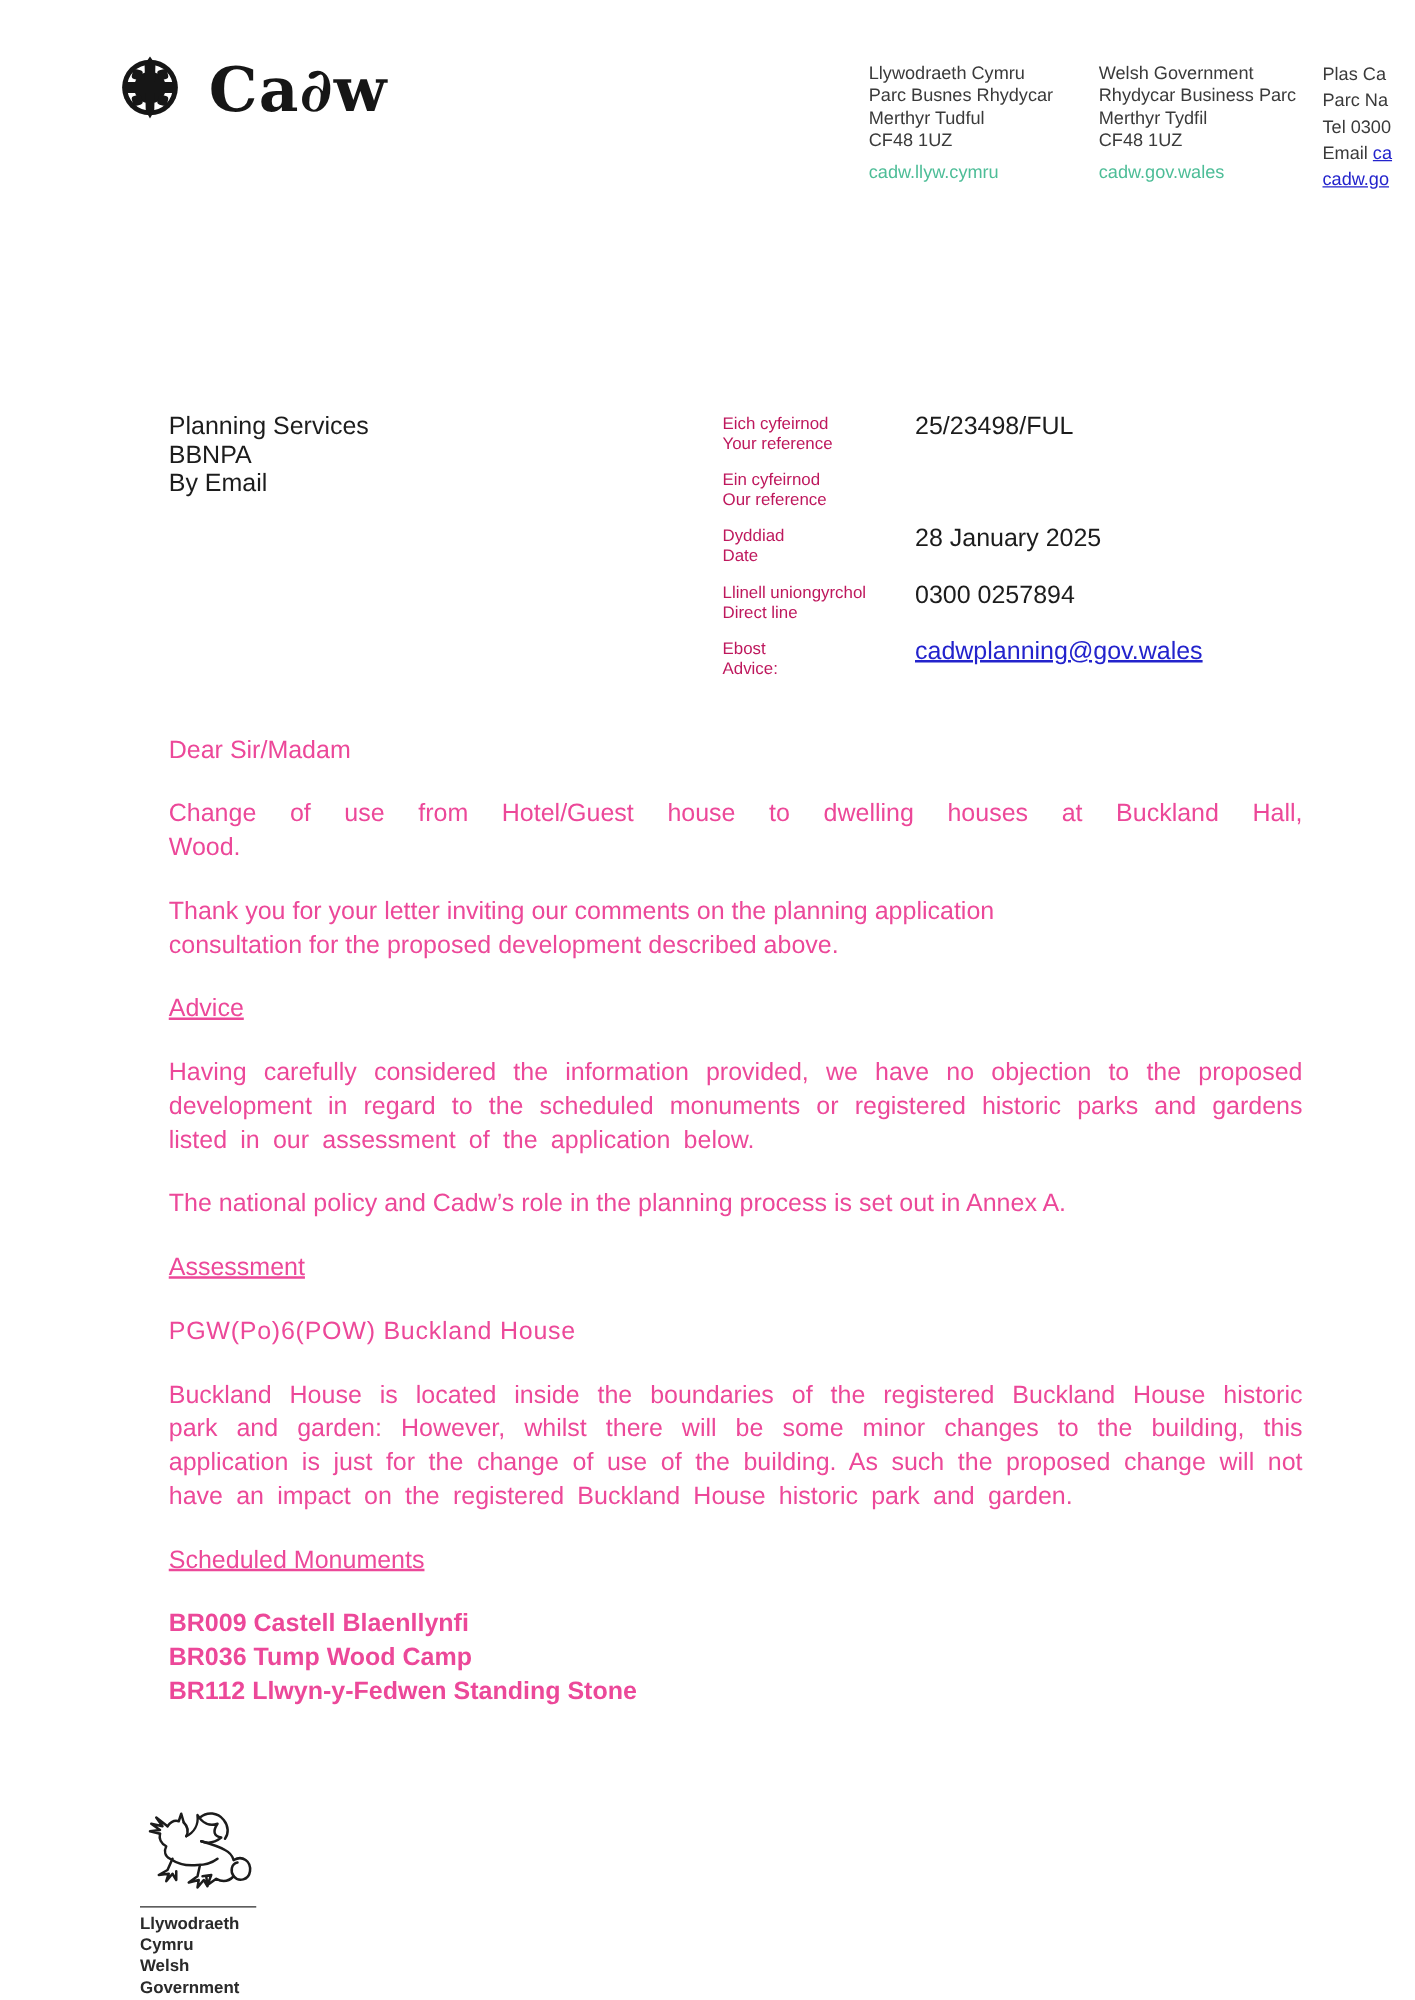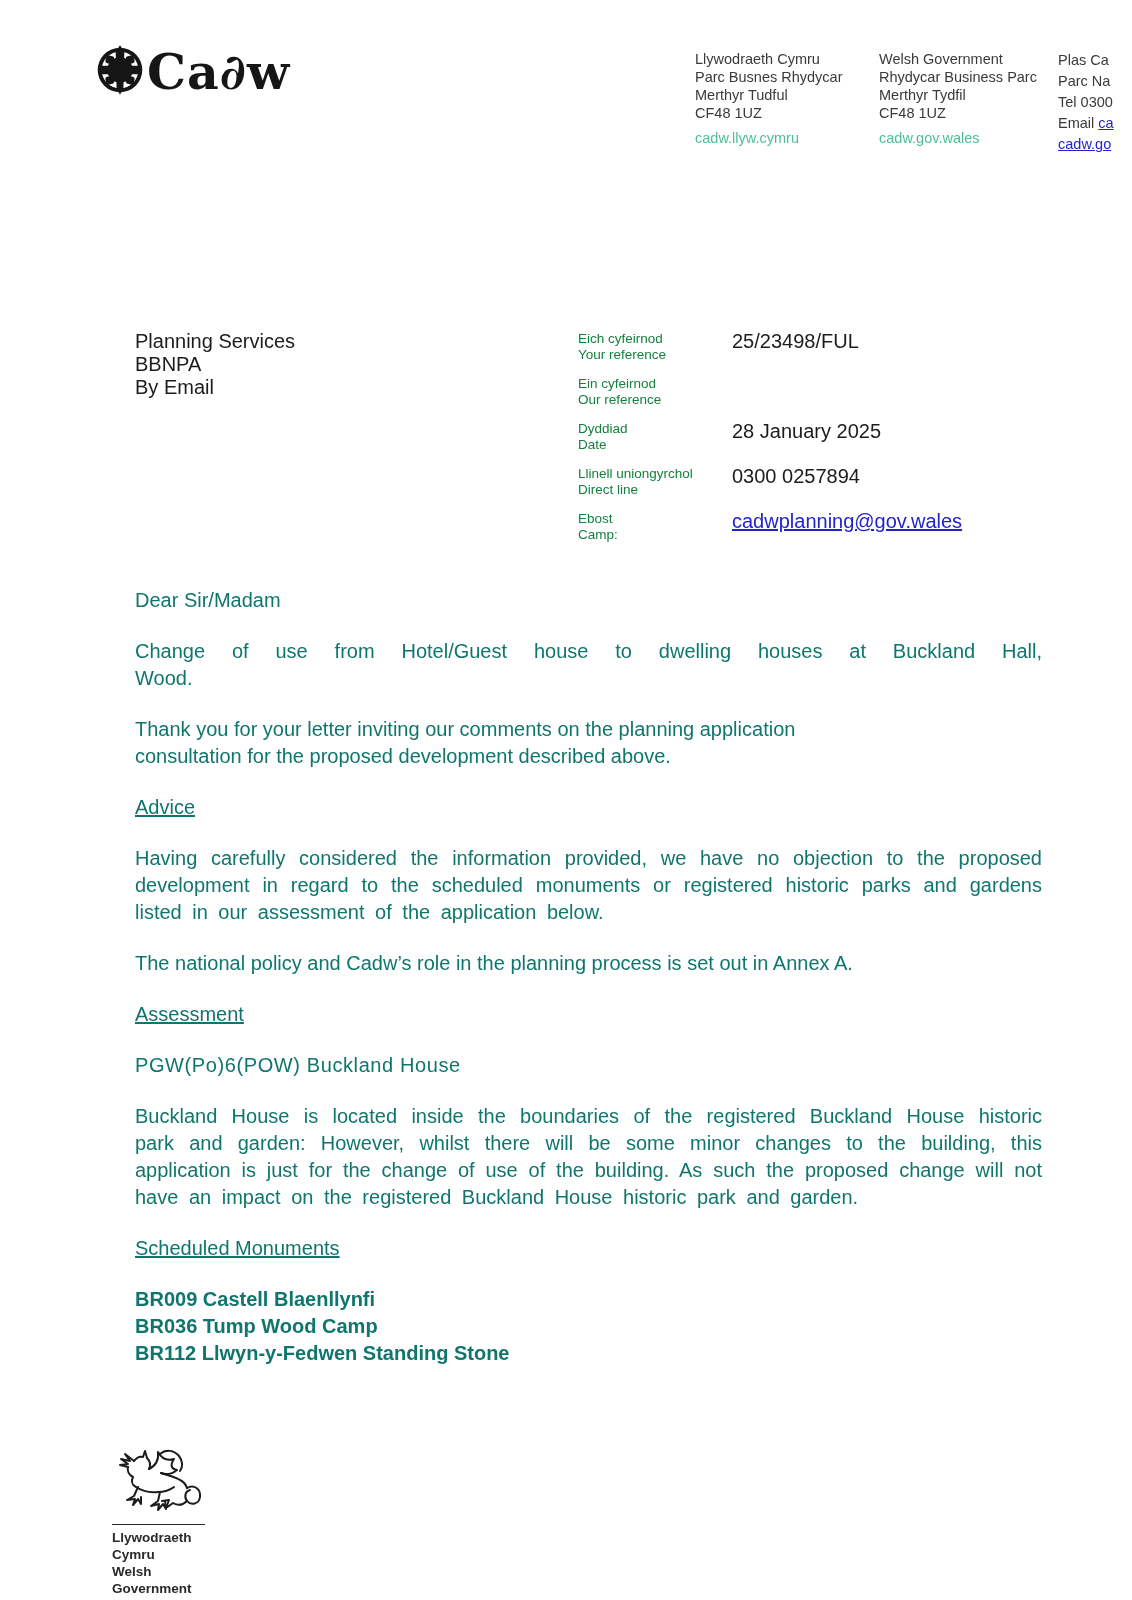--- a/index.html
+++ b/index.html
@@ -4,45 +4,45 @@
 <style>
   * { margin:0; padding:0; box-sizing:border-box; }
   html,body { background:#ffffff; }
   .page {
     position:relative; width:1132px; height:1600px; margin:0 auto;
     background:#ffffff; overflow:hidden;
     font-family:"Liberation Sans", sans-serif; color:#1c1c1c;
   }
 
   
-  .brand { position:absolute; left:95px; top:44px; display:flex; align-items:center; gap:2px; }
+  .brand { position:absolute; left:95px; top:44px; display:flex; align-items:center; gap:22px; }
   .brand .wordmark {
     font-family:"DejaVu Serif", serif; font-weight:bold; font-size:49px;
     letter-spacing:1px; color:#161616; line-height:1;
   }
   .addr-col { position:absolute; top:50px; font-size:14.5px; line-height:18px; color:#3a3a3a; }
   .addr-col .link-green { color:var(--link-green,#4dbd97); display:inline-block; margin-top:7px; }
   .addr-col.c1 { left:695px; }
   .addr-col.c2 { left:879px; }
   .addr-col.c3 { left:1058px; width:140px; line-height:21px; white-space:nowrap; }
   .link-blue { color:var(--link-blue,#2323cc); text-decoration:underline; }
 
   
   .recipient { position:absolute; left:135px; top:330px; font-size:20px; line-height:23px; }
   .recipient .by-email { }
 
   .refs { position:absolute; left:578px; top:331px; }
   .ref-row { position:relative; width:470px; height:45px; }
-  .ref-label { font-size:13.5px; line-height:16px; color:#15803d; }
+  .ref-label { font-size:13.5px; line-height:16px; color:#be185d; }
   .ref-value { position:absolute; left:154px; top:-1px; font-size:20px; white-space:nowrap; }
 
   
   .letter {
     position:absolute; left:135px; top:587px; width:907px;
-    font-size:20px; line-height:27px; color:#0f766e;
+    font-size:20px; line-height:27px; color:#ec4899;
   }
   .letter > div { margin-bottom:24px; }
   .just { text-align:justify; word-spacing:5px; }
   .subject-l1 { text-align:justify; text-align-last:justify; }
   .thanks { max-width:762px; }
   .heading { text-decoration:underline; }
   .pgw { letter-spacing:0.6px; }
   .monuments div { line-height:27px;font-weight:bold; }
 
   
@@ -128,21 +128,21 @@
     <div class="ref-row">
       <div class="ref-label">
         <div>Llinell uniongyrchol</div>
         <div>Direct line</div>
       </div>
       <div class="ref-value">0300 0257894</div>
     </div>
     <div class="ref-row">
       <div class="ref-label">
         <div>Ebost</div>
-        <div>Camp:</div>
+        <div>Advice:</div>
       </div>
       <div class="ref-value"><span class="link-blue">cadwplanning@gov.wales</span></div>
     </div>
   </div>
 
   <div class="letter">
     <div>Dear Sir/Madam</div>
 
     <div>
       <div class="subject-l1">Change of use from Hotel/Guest house to dwelling houses at Buckland Hall,</div>

